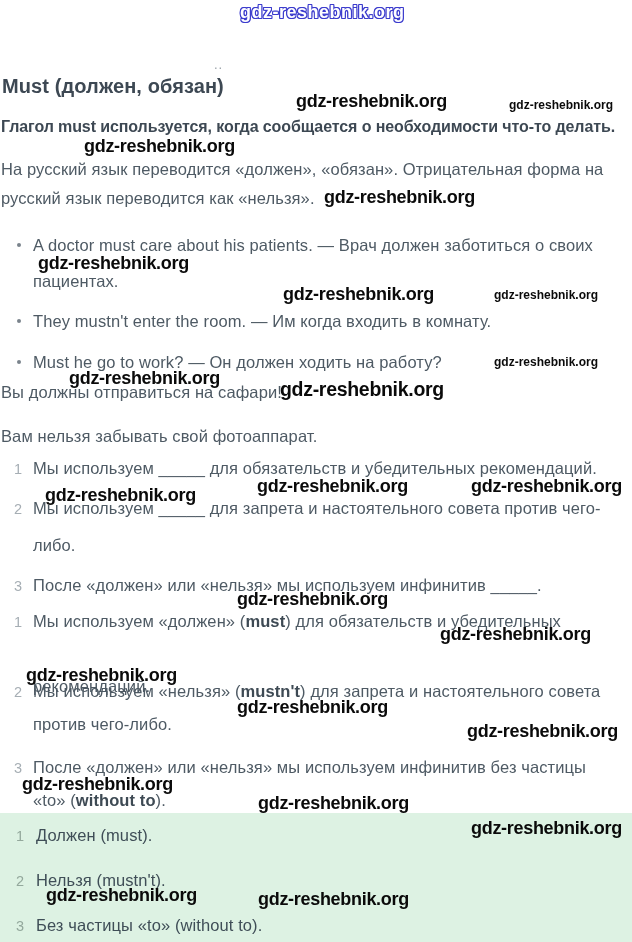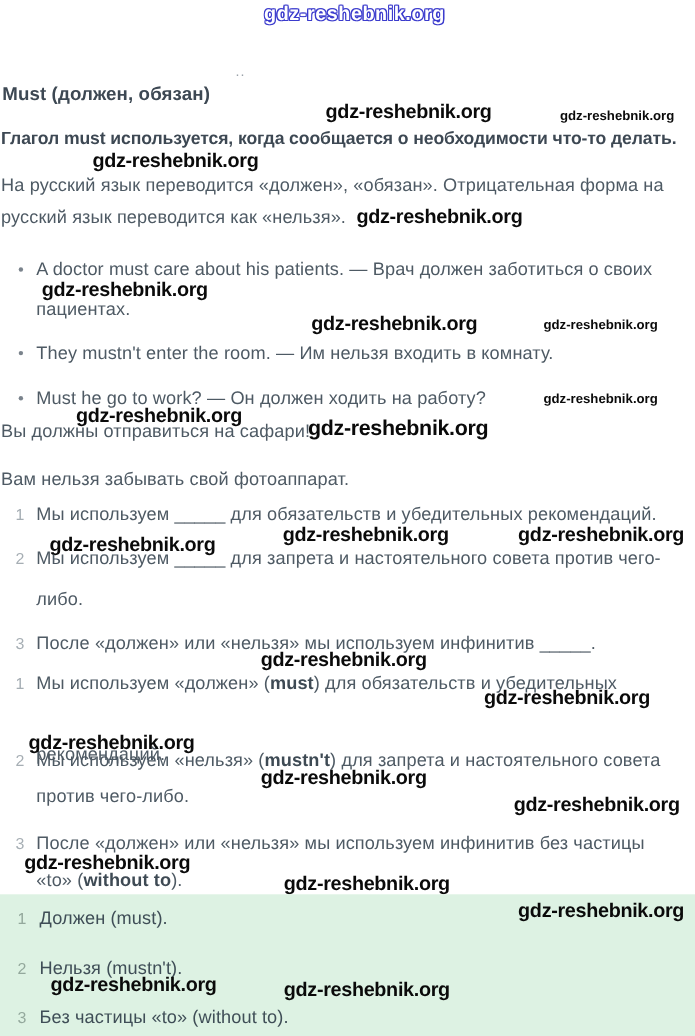--- a/index.html
+++ b/index.html
@@ -14,21 +14,21 @@
 
   .line {
     position:absolute;
     font-size:16.5px;
     color:#4e5a64;
     letter-spacing:0.1px;
     white-space:nowrap;
     line-height:20px;
   }
   .heading { font-weight:bold; color:#3d4853; }
-  .heading-lg { font-size:17px; }
+  .heading-lg { font-size:20px; }
   .heading-rule { font-size:16px; letter-spacing:-0.1px; }
   .dots { font-size:13px; color:#9aa2a9; letter-spacing:1px; }
   .b { font-weight:bold; color:#3e4a54; }
 
   .num {
     position:absolute;
     font-size:14.5px;
     color:#a6aeb4;
     white-space:nowrap;
     line-height:20px;
@@ -95,21 +95,21 @@
   <div class="wm" style="left:324px; top:188px;">gdz-reshebnik.org</div>
 
   <span class="bullet-dot" style="left:17px; top:243px;"></span>
   <div class="line" style="left:33px; top:235px;">A doctor must care about his patients. — Врач должен заботиться о своих</div>
   <div class="wm" style="left:38px; top:254px;">gdz-reshebnik.org</div>
   <div class="line" style="left:33px; top:271px;">пациентах.</div>
   <div class="wm" style="left:283px; top:285px;">gdz-reshebnik.org</div>
   <div class="wm wm-small" style="left:494px; top:286px;">gdz-reshebnik.org</div>
 
   <span class="bullet-dot" style="left:17px; top:319px;"></span>
-  <div class="line" style="left:33px; top:311px;">They mustn't enter the room. — Им нельзя входить в комнату.</div>
+  <div class="line" style="left:33px; top:311px;">They mustn't enter the room. — Им когда входить в комнату.</div>
 
   <span class="bullet-dot" style="left:17px; top:360px;"></span>
   <div class="line" style="left:33px; top:352px;">Must he go to work? — Он должен ходить на работу?</div>
   <div class="wm wm-small" style="left:494px; top:353px;">gdz-reshebnik.org</div>
   <div class="wm" style="left:69px; top:369px;">gdz-reshebnik.org</div>
 
   <div class="line" style="left:1px; top:382px;">Вы должны отправиться на сафари!</div>
   <div class="wm wm-large" style="left:280px; top:380px;">gdz-reshebnik.org</div>
   <div class="line" style="left:1px; top:426px;">Вам нельзя забывать свой фотоаппарат.</div>
 

